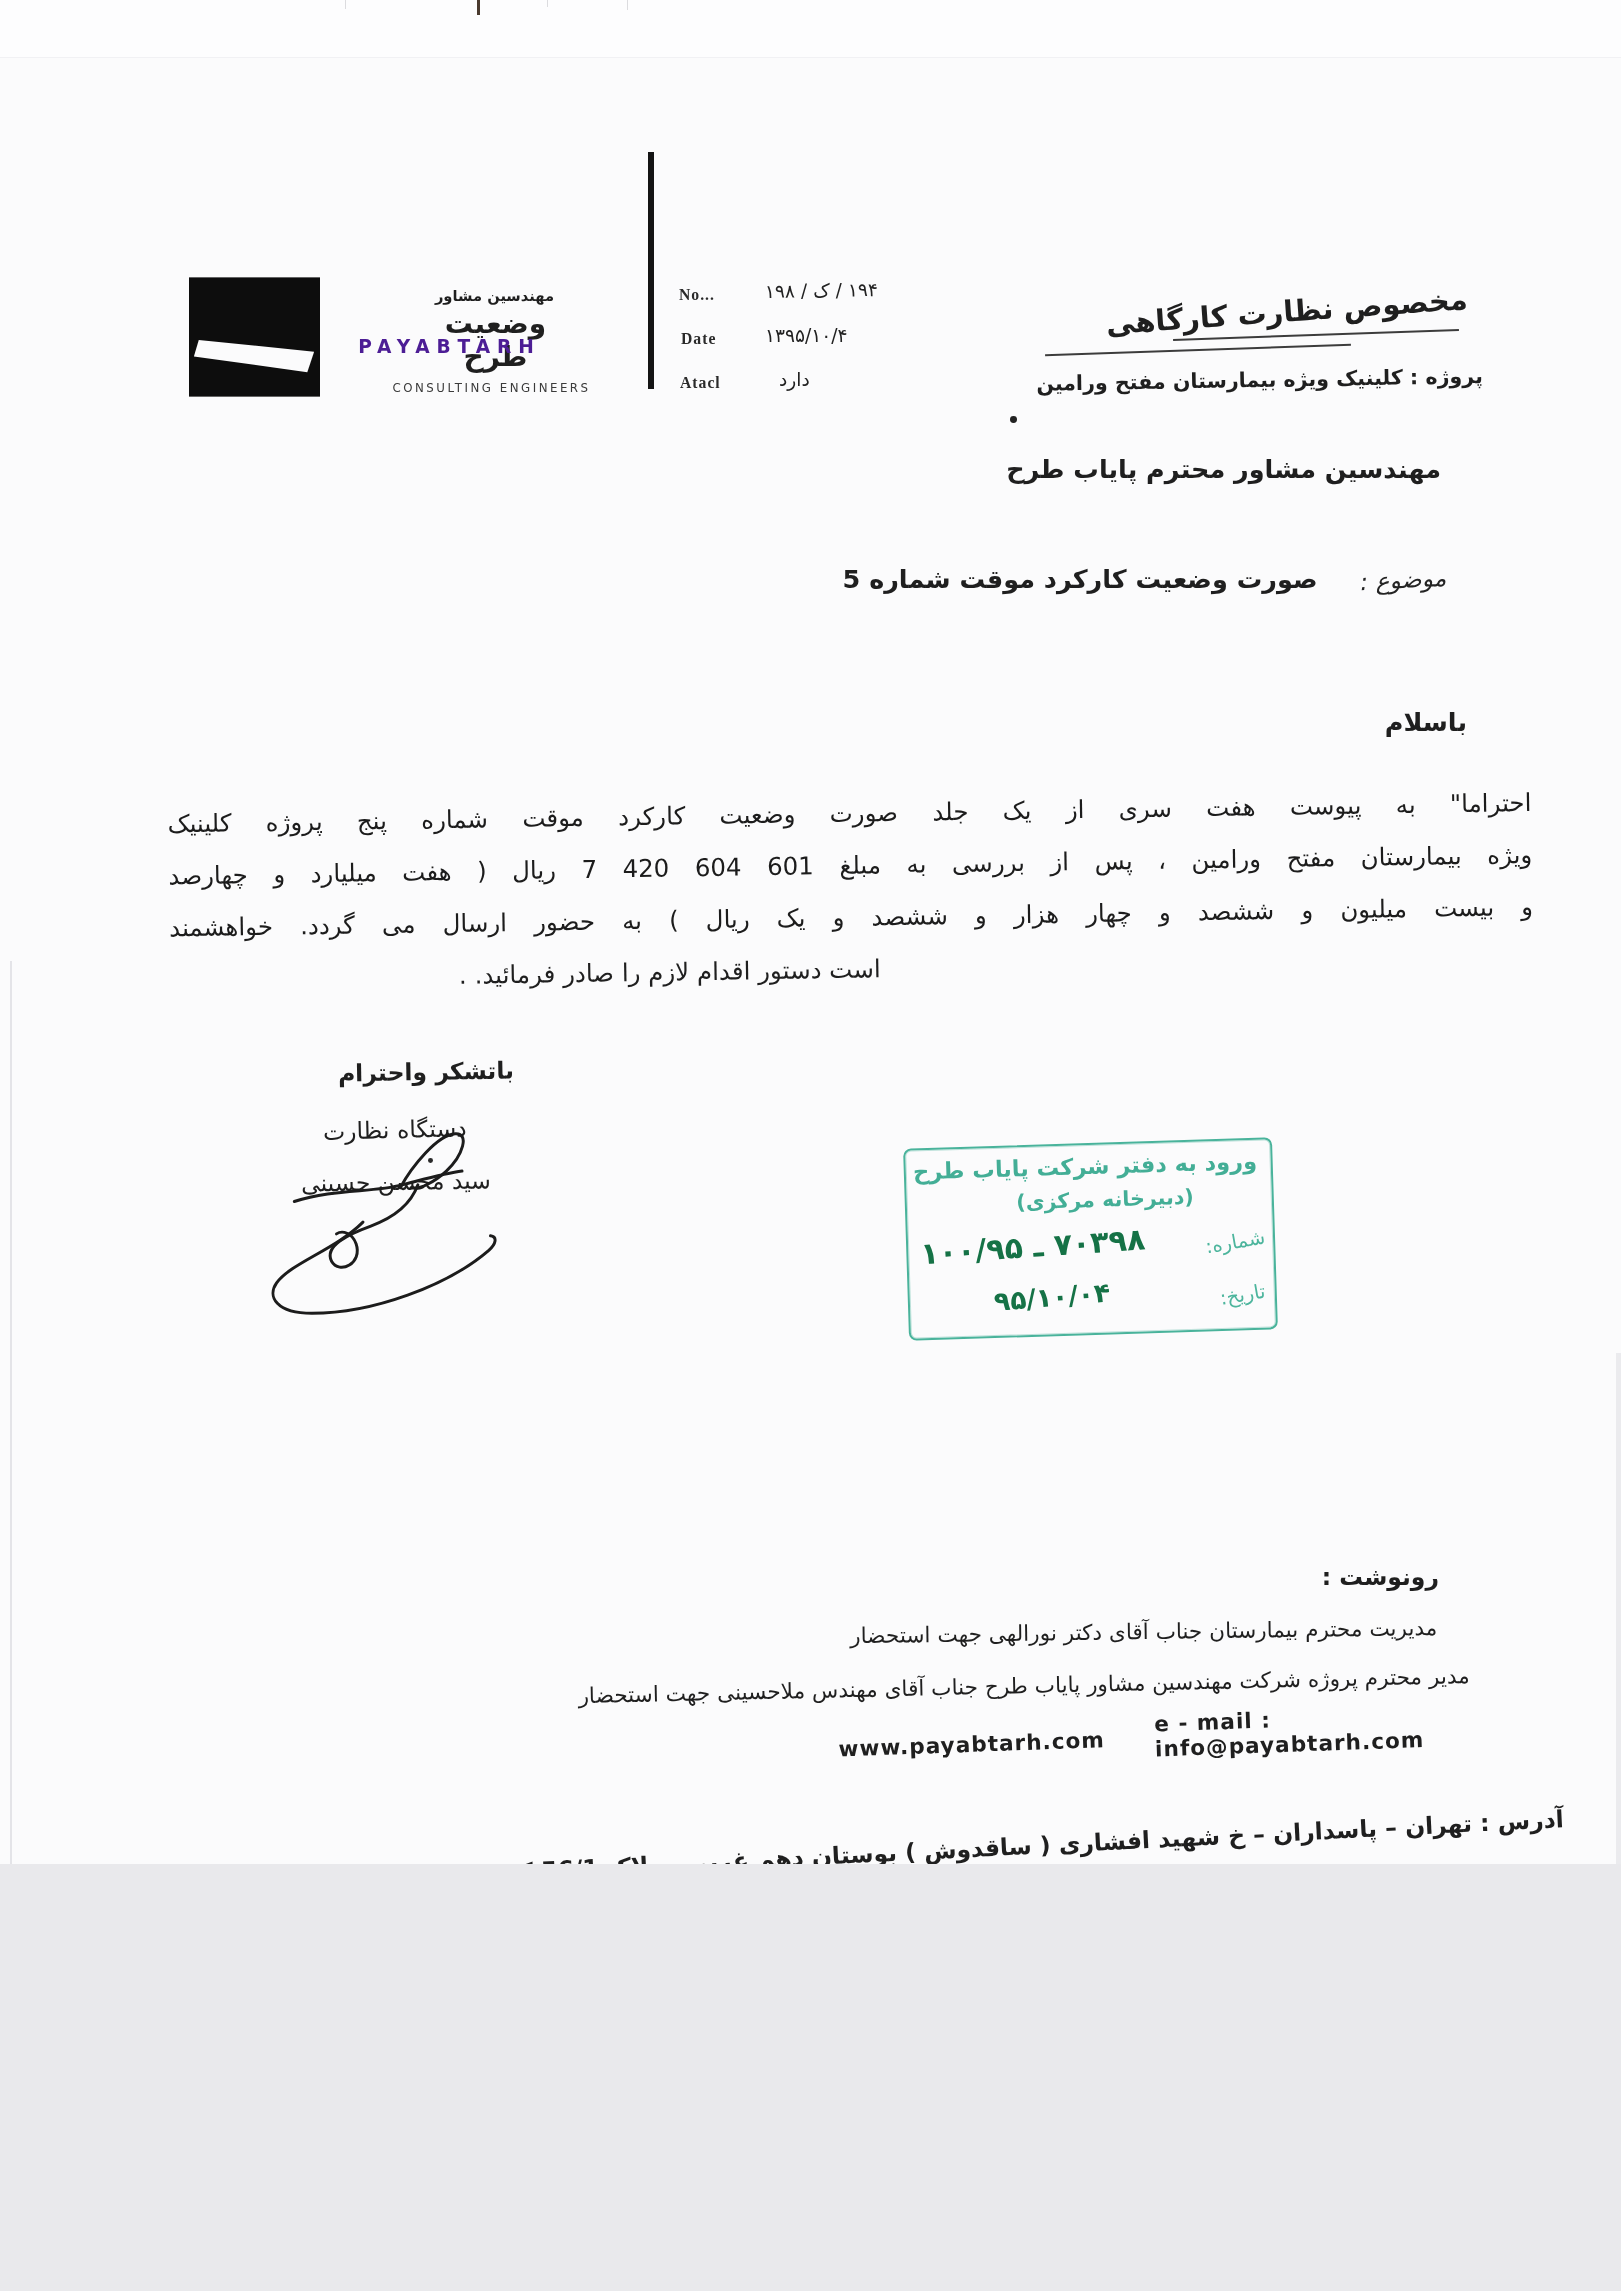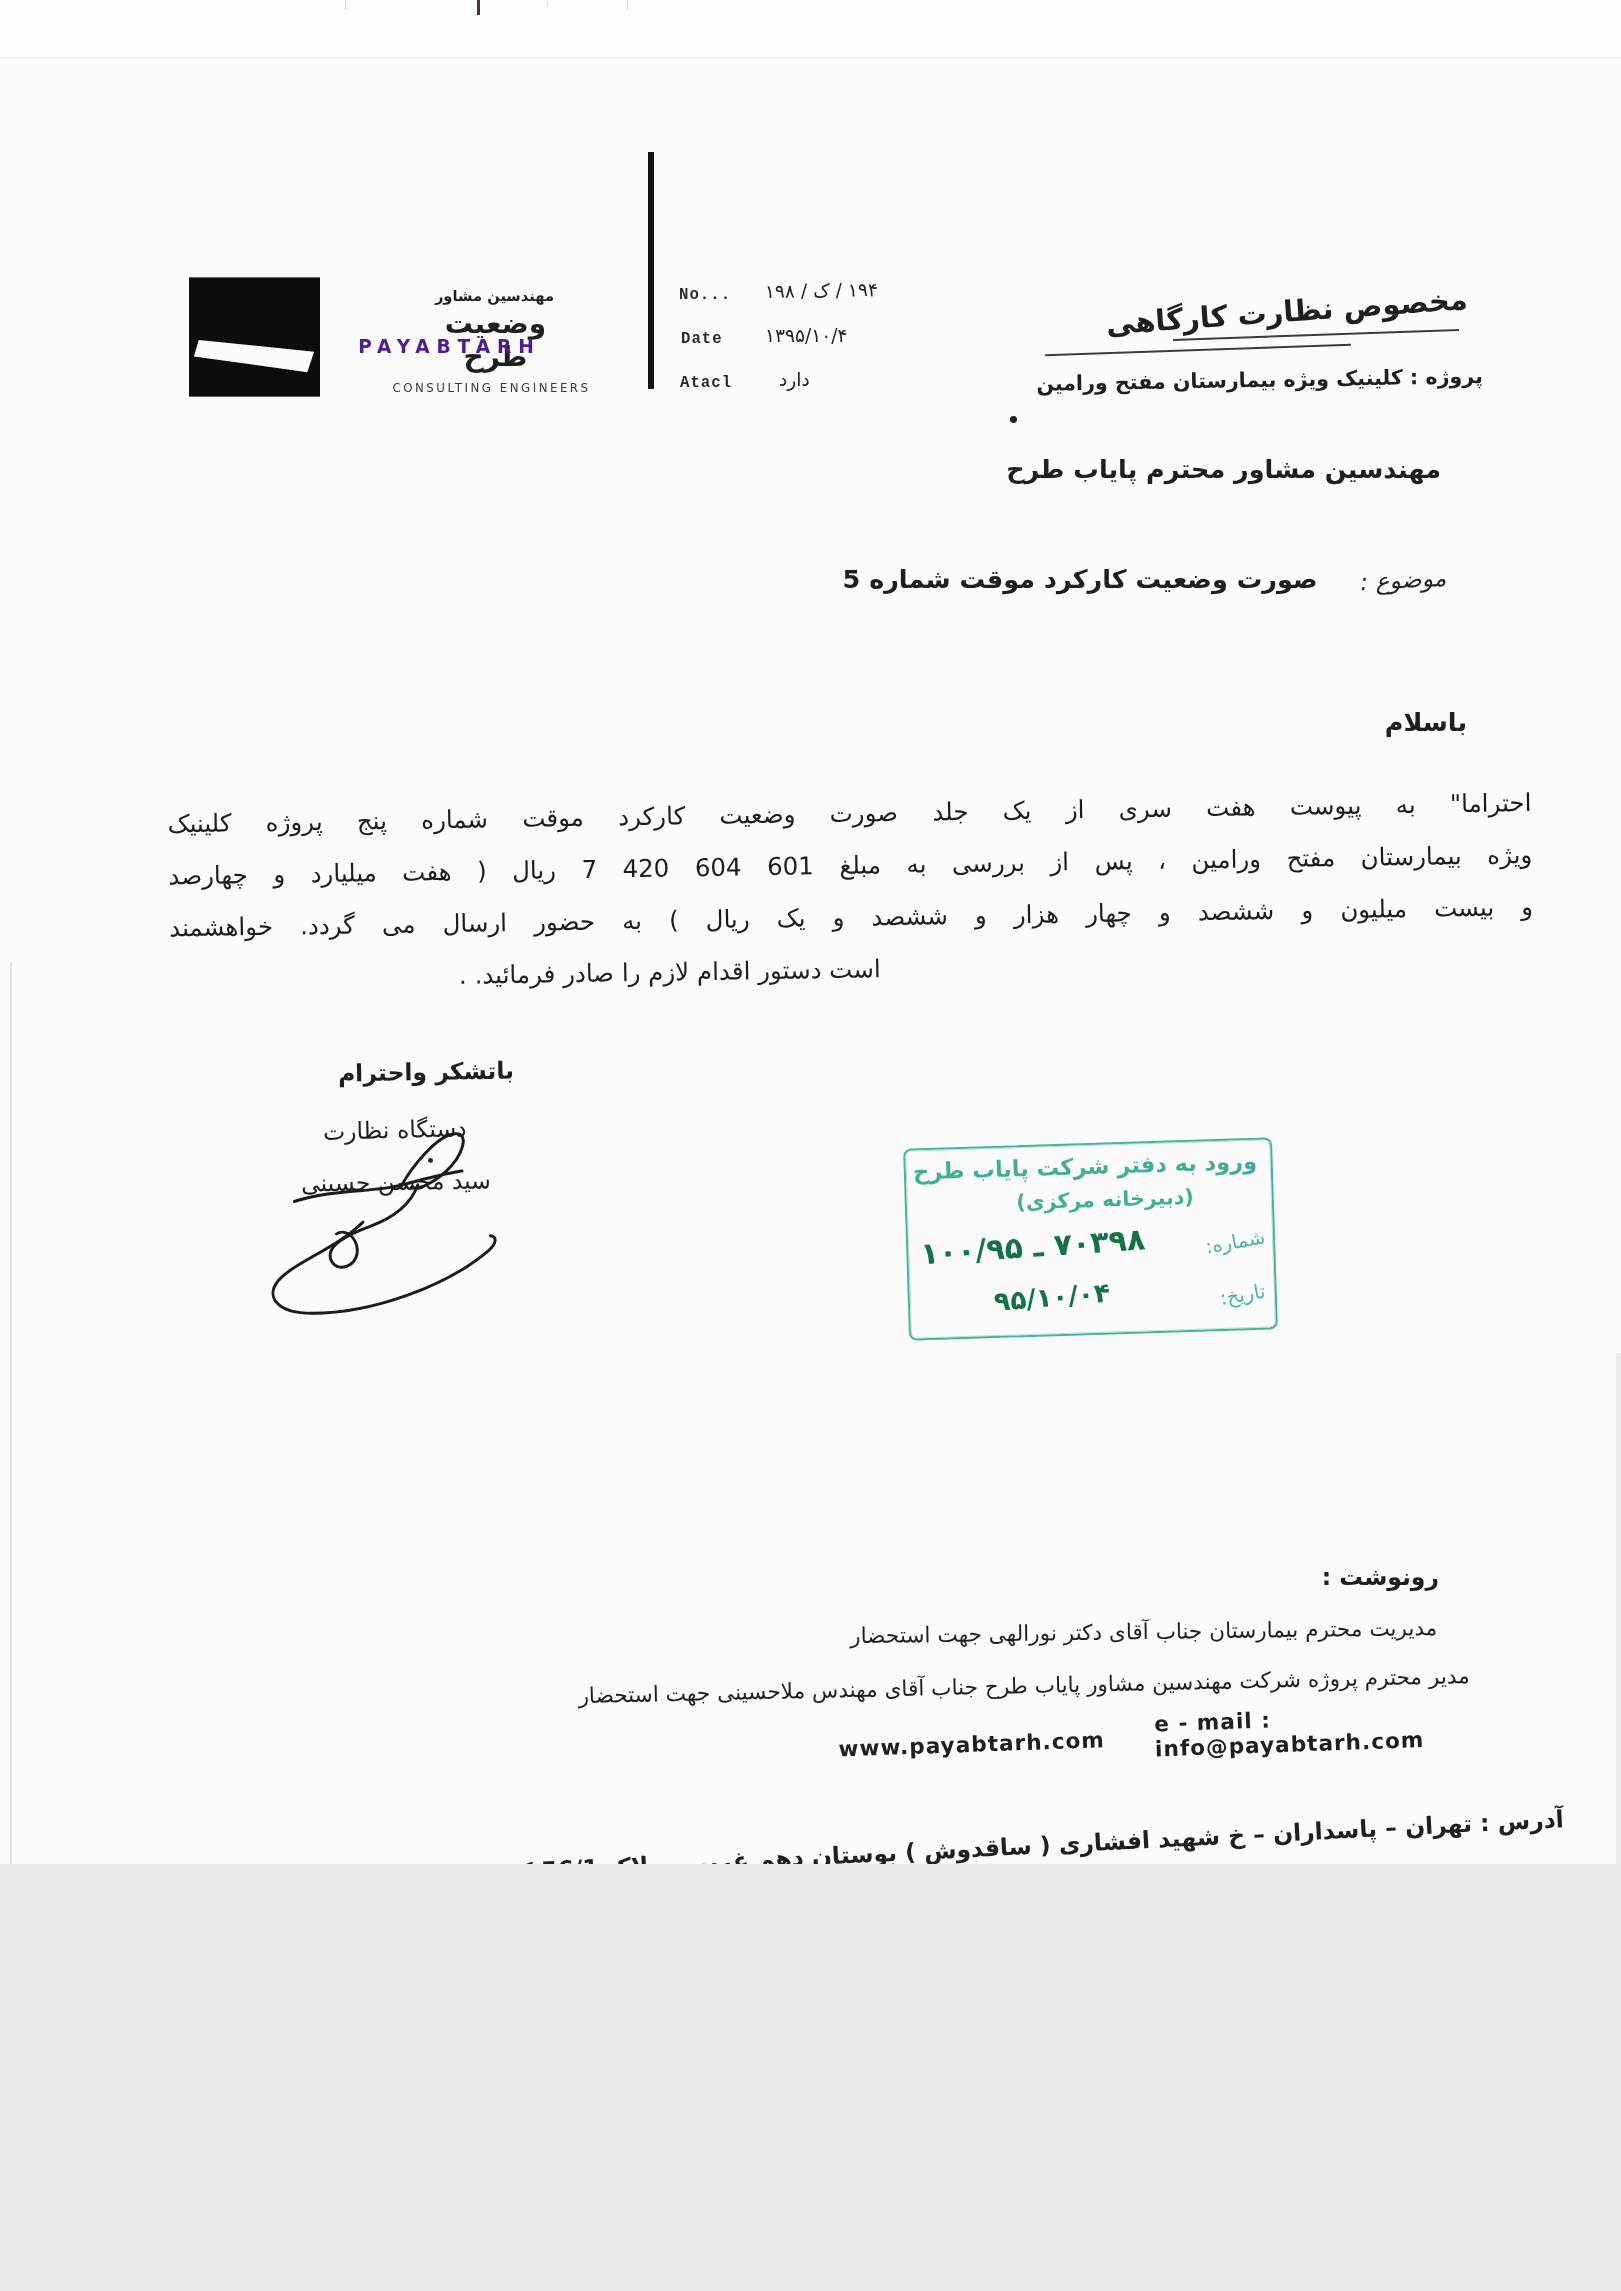--- a/index.html
+++ b/index.html
@@ -24,21 +24,21 @@
   .right-edge{right:0;top:1353px;width:4.9px;height:939px;background:#ebebee;}
 
   
   .logo-box{left:189px;top:277px;width:131px;height:120px;}
   .brand-fa-small{left:421px;top:287px;width:147px;text-align:center;font-size:14.7px;font-weight:bold;letter-spacing:0.5px;}
   .brand-fa{left:417px;top:307px;width:157px;text-align:center;font-size:28px;font-weight:bold;}
   .brand-en{left:337px;top:336px;width:225px;text-align:center;font-size:18.6px;font-weight:bold;letter-spacing:6.9px;color:#4c1d95;}
   .brand-en-sub{left:374px;top:381px;width:235px;text-align:center;font-size:11.8px;letter-spacing:2.5px;color:#3b3b3b;}
 
   .meta-divider{left:648px;top:152px;width:5.9px;height:237px;background:#141414;}
-  .meta-label{font-size:15.7px;font-weight:bold;color:#2a2a2a;letter-spacing:1px;font-family:Liberation Mono, monospace;}
+  .meta-label{font-size:15.7px;font-weight:bold;color:#2a2a2a;letter-spacing:1px;font-family:Liberation Serif, serif;}
   .meta-value{font-size:18.6px;color:#222;}
 
   .corner-note{right:155px;top:282px;font-size:29px;font-weight:bold;transform:rotate(-4deg);transform-origin:right top;white-space:nowrap;}
   .underline1{left:1173px;top:334px;width:286px;height:0;border-top:2.9px solid #3c3c3c;transform:rotate(-2deg);}
   .underline2{left:1045px;top:349px;width:306px;height:0;border-top:2.9px solid #3c3c3c;transform:rotate(-2deg);}
   .project-line{right:138px;top:364px;font-size:20.6px;font-weight:bold;transform:rotate(-1deg);transform-origin:right top;white-space:nowrap;}
   .proj-dot{left:1010px;top:416px;width:6.9px;height:6.9px;border-radius:50%;background:#222;}
 
   .recipient{right:180px;top:454px;font-size:25.5px;font-weight:bold;white-space:nowrap;text-align:right;}
   .subject-row{right:175px;top:564px;white-space:nowrap;}

